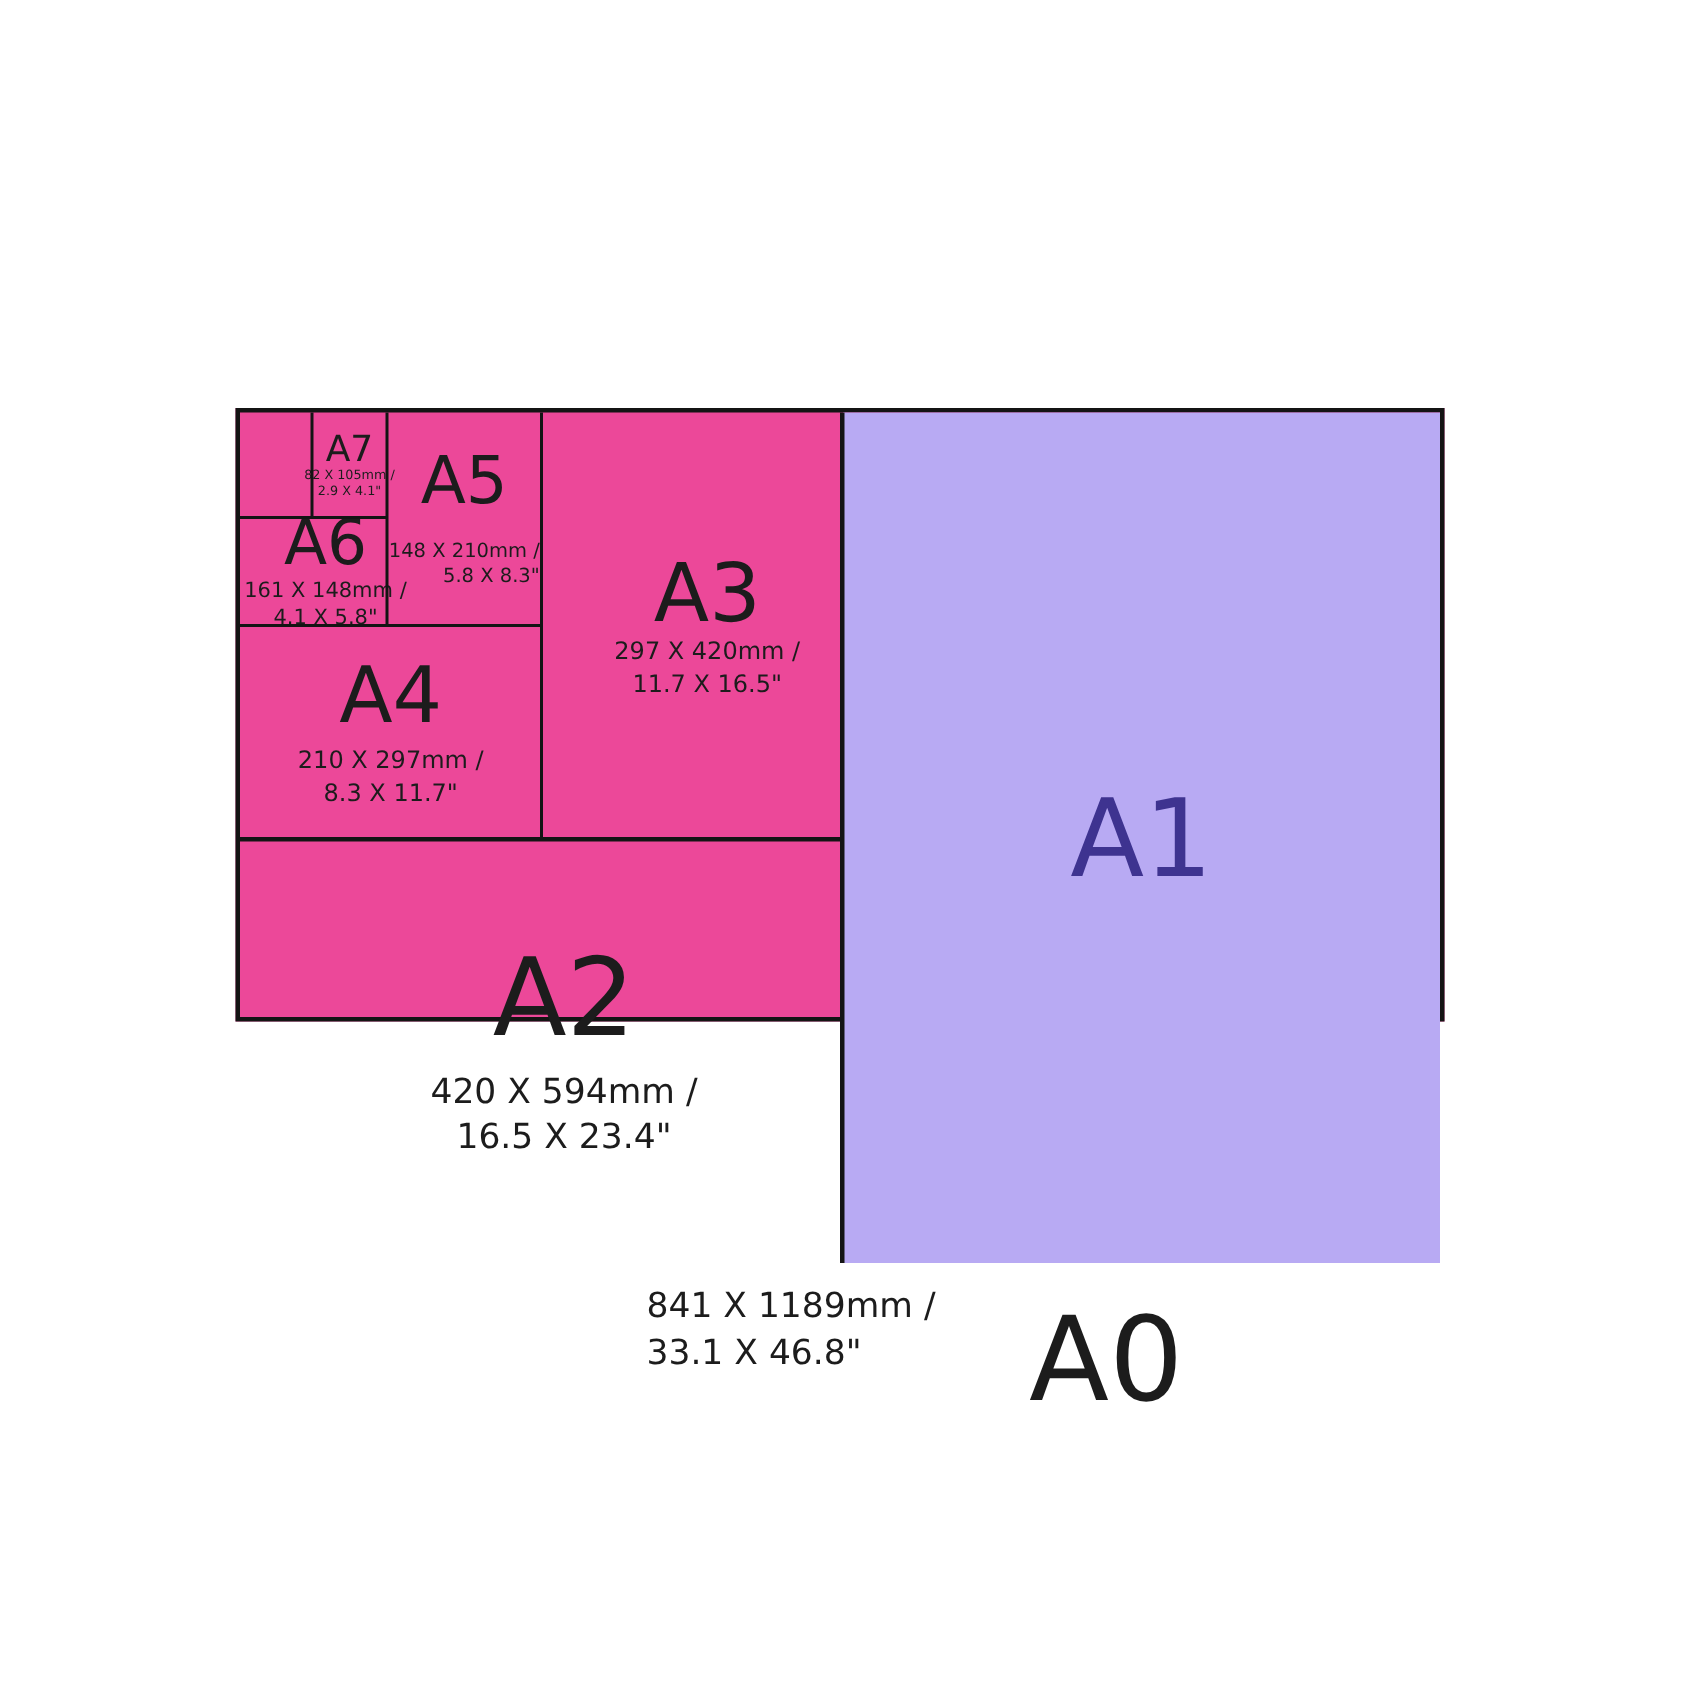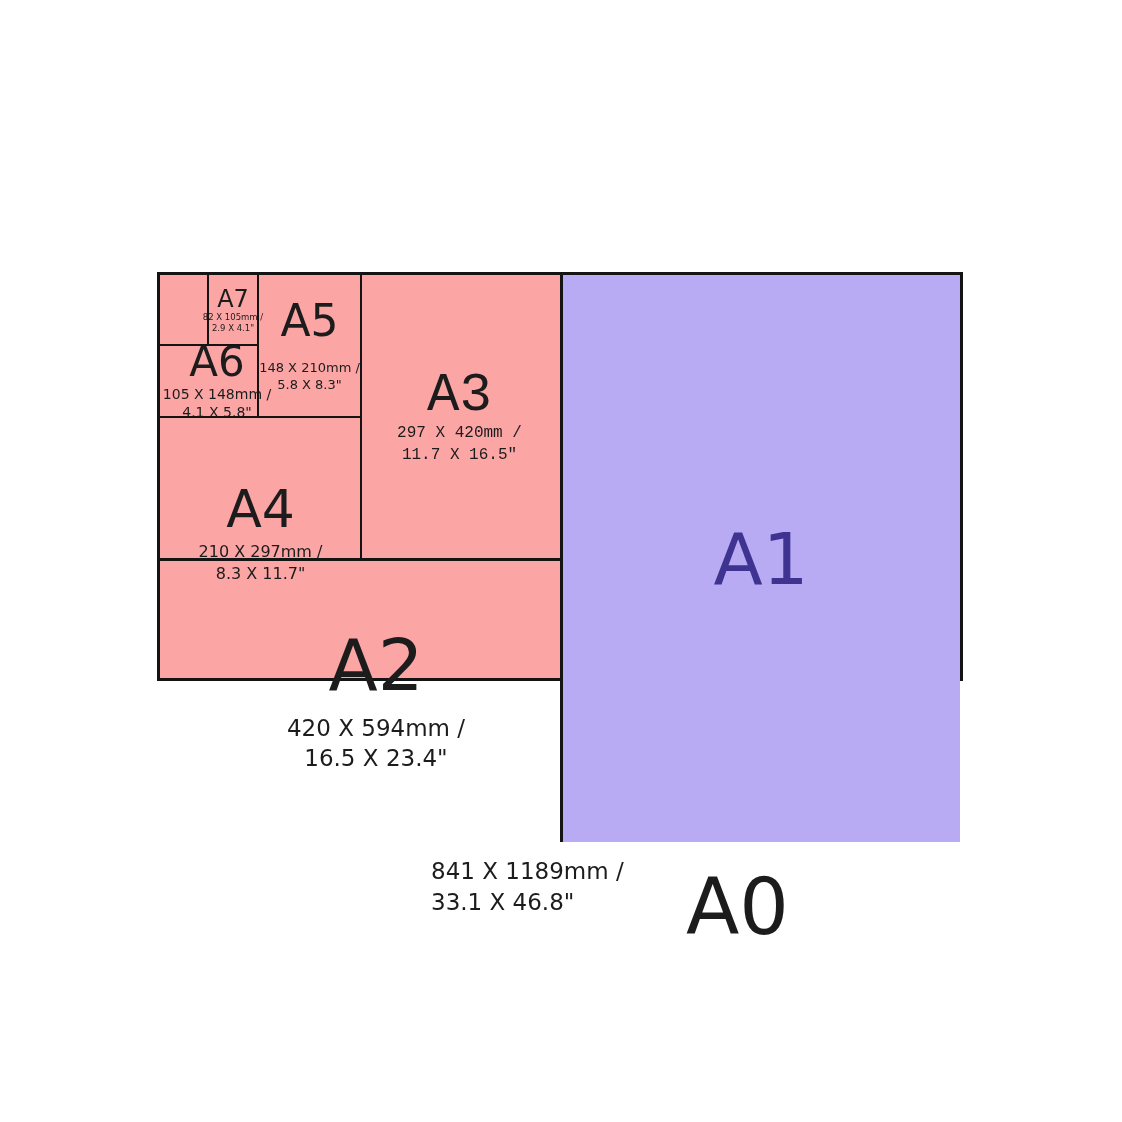--- a/index.html
+++ b/index.html
@@ -9,31 +9,31 @@
     --a1-fill:#b8aaf3;
     --a1-text:#3e3390;
   }
   html,body{margin:0;padding:0;background:#fff;}
   .canvas{
     position:relative;width:1122px;height:1122px;background:var(--bg);
     overflow:hidden;font-family:"DejaVu Sans", sans-serif;color:var(--text);
   }
   .diagram{
     position:absolute;left:157px;top:272px;width:806px;height:409px;
-    border:3px solid var(--line);box-sizing:border-box;background:#fca5a5;
+    border:3px solid var(--line);box-sizing:border-box;background:#ec4899;
   }
   .cell{
     position:absolute;display:flex;flex-direction:column;align-items:center;
     justify-content:center;text-align:center;box-sizing:border-box;z-index:1;
   }
   .cell-a1{left:402px;top:0;width:398px;height:567px;background:var(--a1-fill);color:var(--a1-text);gap:4px;}
   .cell-a2{left:0;top:285px;width:402px;height:282px;gap:12px;padding-left:30px;}
-  .cell-a3{left:199px;top:0;width:201px;height:285px;font-family:Liberation Mono, monospace;}
-  .cell-a4{left:0;top:142px;width:201px;height:143px;gap:6px;margin-top:45px;}
-  .cell-a5{left:98px;top:0;width:103px;height:142px;gap:16px;}
+  .cell-a3{left:211px;top:0;width:201px;height:285px;}
+  .cell-a4{left:0;top:142px;width:201px;height:143px;gap:6px;}
+  .cell-a5{left:98px;top:0;width:103px;height:142px;gap:16px;text-align:right;}
   .cell-a6{left:0;top:70px;width:98px;height:72px;gap:2px;padding-left:16px;}
   .cell-a7{left:48px;top:0;width:50px;height:70px;gap:1px;}
   .cell-empty{left:0;top:0;width:48px;height:70px;}
   .vl,.hl{position:absolute;background:var(--line);z-index:2;}
   .vl-1{left:47px;top:0;width:2px;height:70px;}
   .vl-2{left:97px;top:0;width:2px;height:142px;}
   .vl-3{left:200px;top:0;width:2px;height:285px;}
   .vl-4{left:400px;top:0;width:3px;height:567px;}
   .hl-1{left:0;top:69px;width:98px;height:2px;}
   .hl-2{left:0;top:141px;width:201px;height:2px;}
@@ -73,21 +73,21 @@
       <div class="lbl lbl-a7">A7</div>
       <div class="dims dims-a7">
         <span>82 X 105mm /</span><br>
         <span>2.9 X 4.1"</span>
       </div>
     </div>
 
     <div class="cell cell-a6">
       <div class="lbl lbl-a6">A6</div>
       <div class="dims dims-a6">
-        <span>105 X 148mm /</span><br>
+        <span>161 X 148mm /</span><br>
         <span>4.1 X 5.8"</span>
       </div>
     </div>
 
     <div class="cell cell-a5">
       <div class="lbl lbl-a5">A5</div>
       <div class="dims dims-a5">
         <span>148 X 210mm /</span><br>
         <span>5.8 X 8.3"</span>
       </div>

